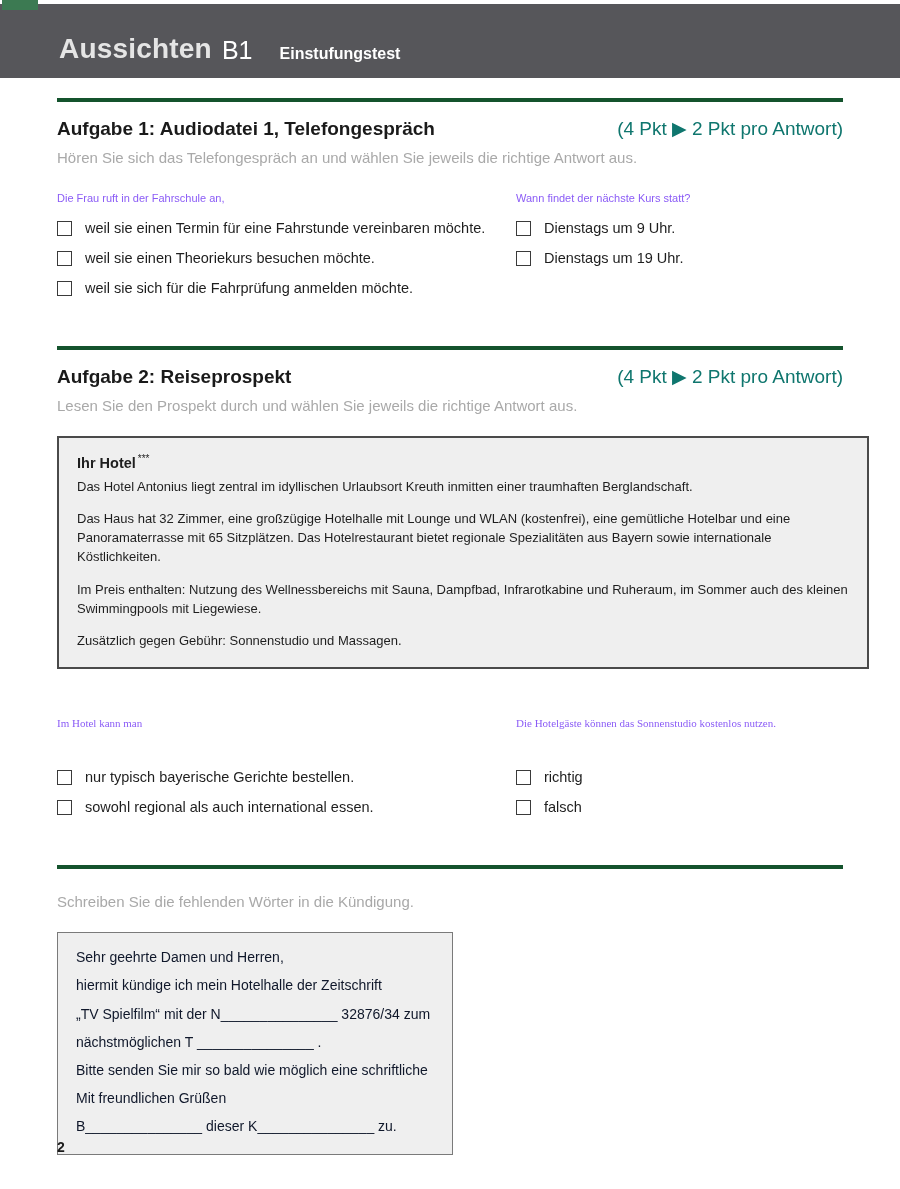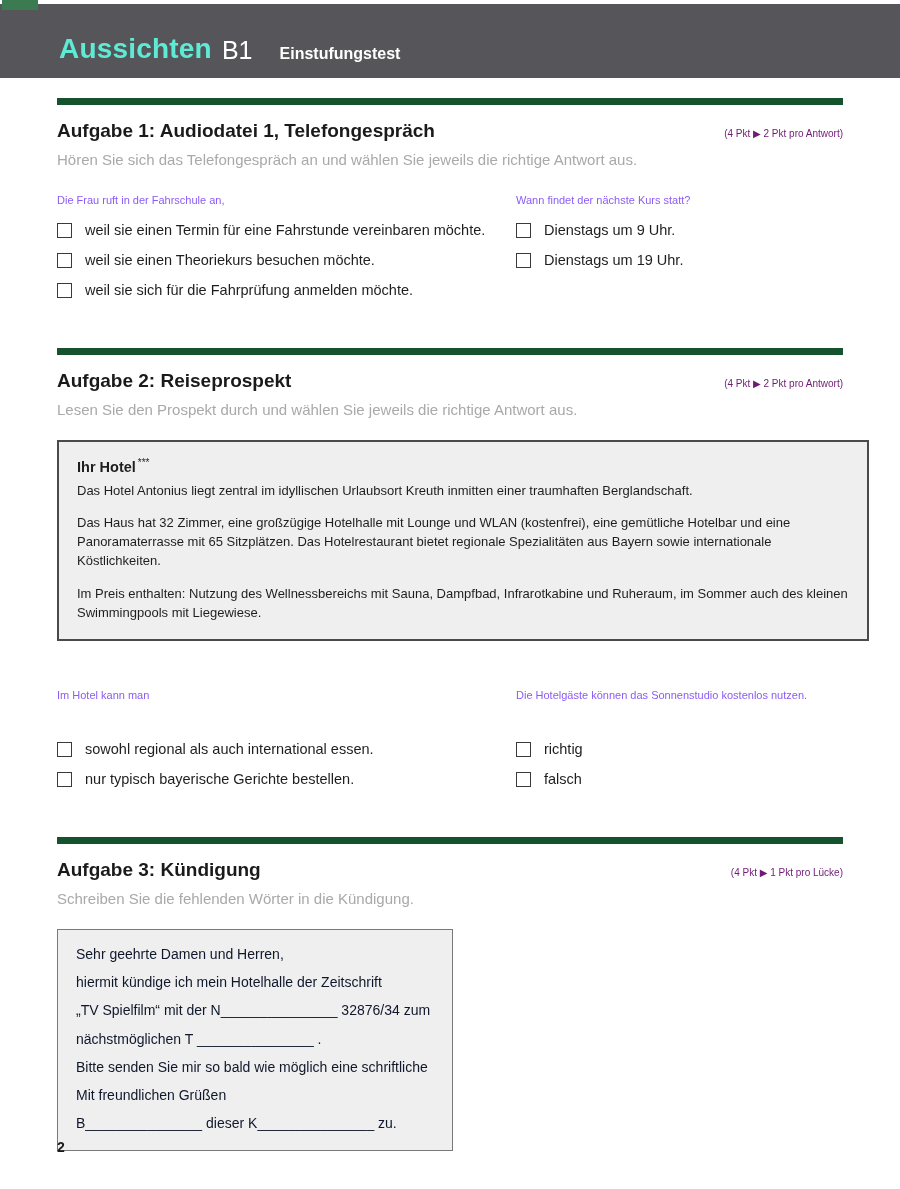--- a/index.html
+++ b/index.html
@@ -23,56 +23,56 @@
   }
   .header-bar {
     margin-top: 4px;
     height: 74px;
     background: #56565a;
     display: flex;
     align-items: flex-end;
     padding: 0 57px 13px 59px;
   }
   .header-title {
-    color: #5eead4;
+    color: #e5e5e5;
     font-size: 28px;
     font-weight: bold;
     letter-spacing: 0.2px;
   }
   .header-level {
     color: #ffffff;
     font-size: 25px;
     font-weight: normal;
     margin-left: 10px;
   }
   .header-subtitle {
     color: #ffffff;
     font-size: 16px;
     font-weight: 600;
     margin-left: 27px;
     padding-bottom: 2px;
   }
   
   .content { padding: 20px 57px 0 57px; }
-  .task { border-top: 7px solid #14532d; padding-top: 15px; }
+  .task { border-top: 4px solid #14532d; padding-top: 15px; }
   .task + .task { margin-top: 36px; }
   .task-header {
     display: flex;
     justify-content: space-between;
     align-items: baseline;
   }
   .task-title {
     margin: 0;
     font-size: 19px;
     font-weight: bold;
     color: #1a1a1a;
   }
   .task-points {
-    font-size: 10px;
-    color: #701a75;
+    font-size: 19px;
+    color: #0f766e;
     white-space: nowrap;
   }
   .instruction {
     margin: 9px 0 0 0;
     font-size: 15px;
     color: #a9a9a9;
   }
   
   .columns {
     display: grid;
@@ -82,20 +82,21 @@
   .columns.tall-prompt { margin-top: 46px; }
   .prompt {
     margin: 0 0 16px 0;
     font-size: 11px;
     color: #8b5cf6;
   }
   .tall-prompt .prompt {
     min-height: 46px;
     margin-bottom: 8px;
     line-height: 1.55;
+    font-family: Liberation Serif, serif;
   }
   .col-right .prompt { max-width: 300px; }
   .option {
     display: flex;
     align-items: flex-end;
     gap: 13px;
     margin-bottom: 14px;
   }
   .checkbox {
     width: 15px; height: 15px;
@@ -209,53 +210,50 @@
         <h2 class="task-title">Aufgabe 2: Reiseprospekt</h2>
         <div class="task-points">(4 Pkt  ▶  2 Pkt pro Antwort)</div>
       </div>
       <p class="instruction">Lesen Sie den Prospekt durch und wählen Sie jeweils die richtige Antwort aus.</p>
 
       <div class="hotel-box">
         <p class="box-title"><b>Ihr Hotel</b><sup>***</sup></p>
         <p class="box-par first">Das Hotel Antonius liegt zentral im idyllischen Urlaubsort Kreuth inmitten einer traumhaften Berglandschaft.</p>
         <p class="box-par">Das Haus hat 32 Zimmer, eine großzügige Hotelhalle mit Lounge und WLAN (kostenfrei), eine gemütliche Hotelbar und eine Panoramaterrasse mit 65 Sitzplätzen. Das Hotelrestaurant bietet regionale Spezialitäten aus Bayern sowie internationale Köstlichkeiten.</p>
         <p class="box-par">Im Preis enthalten: Nutzung des Wellnessbereichs mit Sauna, Dampfbad, Infrarotkabine und Ruheraum, im Sommer auch des kleinen Swimmingpools mit Liegewiese.</p>
+        <p class="box-par">Zusätzlich gegen Gebühr: Sonnenstudio und Massagen.</p>
       </div>
 
       <div class="columns tall-prompt">
         <div class="col-left">
           <p class="prompt">Im Hotel kann man</p>
           <div class="option">
             <span class="checkbox"></span>
+            <span class="option-label">nur typisch bayerische Gerichte bestellen.</span>
+          </div>
+          <div class="option">
+            <span class="checkbox"></span>
             <span class="option-label">sowohl regional als auch international essen.</span>
-          </div>
-          <div class="option">
-            <span class="checkbox"></span>
-            <span class="option-label">nur typisch bayerische Gerichte bestellen.</span>
           </div>
         </div>
         <div class="col-right">
           <p class="prompt">Die Hotelgäste können das Sonnenstudio kostenlos nutzen.</p>
           <div class="option">
             <span class="checkbox"></span>
             <span class="option-label">richtig</span>
           </div>
           <div class="option">
             <span class="checkbox"></span>
             <span class="option-label">falsch</span>
           </div>
         </div>
       </div>
     </section>
 
     <section class="task">
-      <div class="task-header">
-        <h2 class="task-title">Aufgabe 3: Kündigung</h2>
-        <div class="task-points">(4 Pkt  ▶  1 Pkt pro Lücke)</div>
-      </div>
       <p class="instruction">Schreiben Sie die fehlenden Wörter in die Kündigung.</p>
 
       <div class="letter-box">
         <p class="letter-line">Sehr geehrte Damen und Herren,</p>
         <p class="letter-line">hiermit kündige ich mein Hotelhalle der Zeitschrift</p>
         <p class="letter-line">„TV Spielfilm“ mit der N_______________ 32876/34 zum</p>
         <p class="letter-line">nächstmöglichen T _______________ .</p>
         <p class="letter-line">Bitte senden Sie mir so bald wie möglich eine schriftliche</p>
         <p class="letter-line">Mit freundlichen Grüßen</p>
         <p class="letter-line">B_______________ dieser K_______________ zu.</p>

